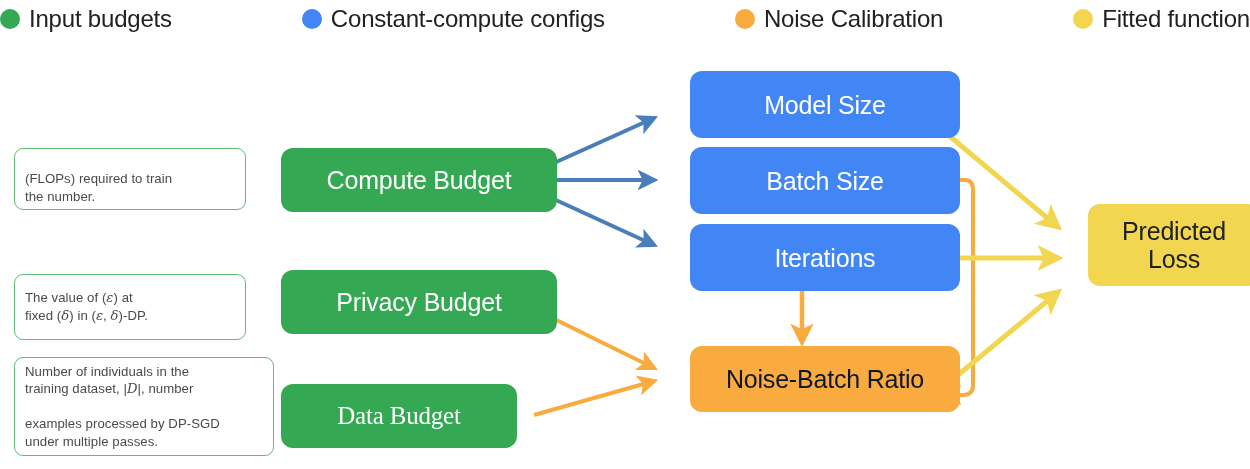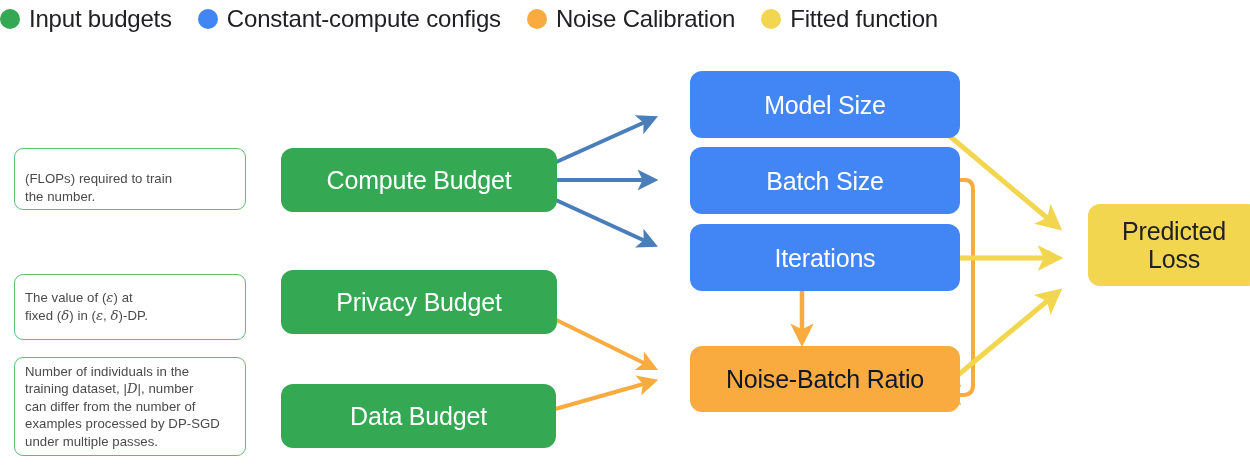--- a/index.html
+++ b/index.html
@@ -6,21 +6,21 @@
   body{
     width:1250px;height:469px;background:#ffffff;overflow:hidden;
     font-family:"Liberation Sans","DejaVu Sans",sans-serif;
     position:relative;
   }
   #canvas{position:absolute;left:0;top:0;width:1250px;height:469px;}
 
   
   .legend{
     position:absolute;left:0;top:2px;width:1250px;height:34px;
-    display:flex;align-items:center;justify-content:flex-start;gap:26px;
+    display:flex;align-items:center;justify-content:space-between;gap:26px;
   }
   .legend-item{display:flex;align-items:center;gap:9px;}
   .legend-dot{width:20px;height:20px;border-radius:50%;flex:none;}
   .legend-label{
     font-size:24px;color:#202124;letter-spacing:-0.2px;white-space:nowrap;
     line-height:1;
   }
 
   
   #arrows{position:absolute;left:0;top:0;width:1250px;height:469px;pointer-events:none;}
@@ -122,39 +122,39 @@
     </div>
   </div>
 
   <div class="note" style="left:14px;top:274px;width:232px;height:66px;">
     <div class="note-text">
       <span>The value of (</span><span class="mi">ε</span><span>) at</span><br>
       <span>fixed (</span><span class="mi">δ</span><span>) in (</span><span class="mi">ε</span><span>, </span><span class="mi">δ</span><span>)-DP.</span>
     </div>
   </div>
 
-  <div class="note" style="left:14px;top:357px;width:232px;height:99px;">
+  <div class="note" style="left:14px;top:357px;width:260px;height:99px;">
     <div class="note-text">
       <span>Number of individuals in the</span><br>
       <span>training dataset, |</span><span class="mi">D</span><span>|, number</span><br>
-      <span>can differ from the number of</span><br>
+      <br>
       <span>examples processed by DP-SGD</span><br>
       <span>under multiple passes.</span>
     </div>
   </div>
 
   <div class="node green" style="left:258px;top:148px;width:276px;height:64px;">
     <span class="node-label">Compute Budget</span>
   </div>
 
   <div class="node green" style="left:258px;top:270px;width:276px;height:64px;">
     <span class="node-label">Privacy Budget</span>
   </div>
 
-  <div class="node green" style="left:258px;top:384px;width:275px;height:64px;">
+  <div class="node green" style="left:258px;top:384px;width:236px;height:64px;font-family:Liberation Serif, serif;">
     <span class="node-label">Data Budget</span>
   </div>
 
   <div class="node blue" style="left:667px;top:71px;width:270px;height:67px;">
     <span class="node-label">Model Size</span>
   </div>
 
   <div class="node blue" style="left:667px;top:147px;width:270px;height:67px;">
     <span class="node-label">Batch Size</span>
   </div>

